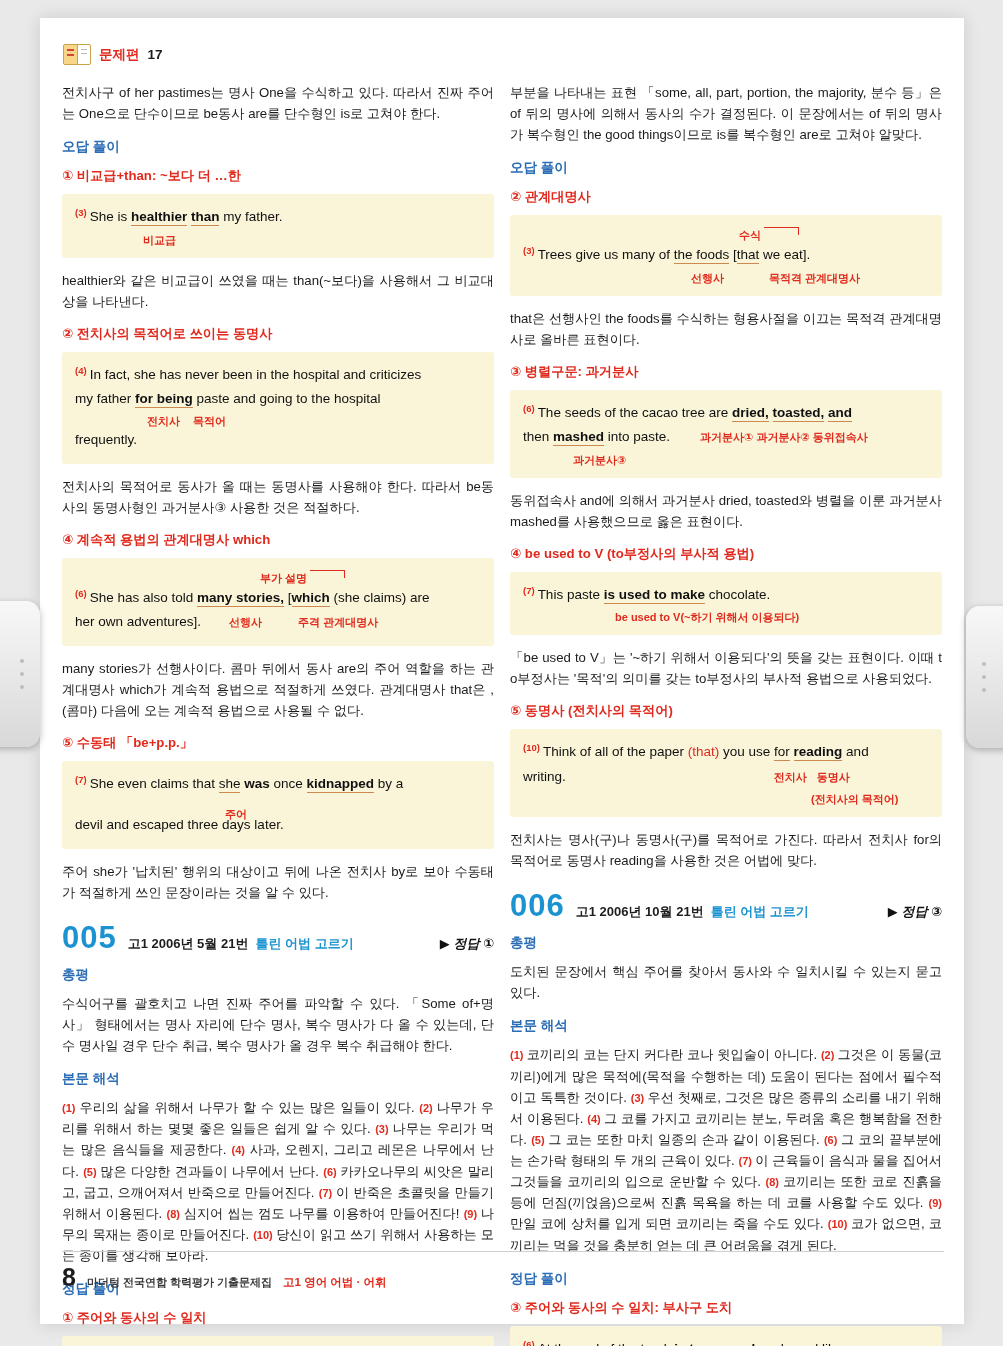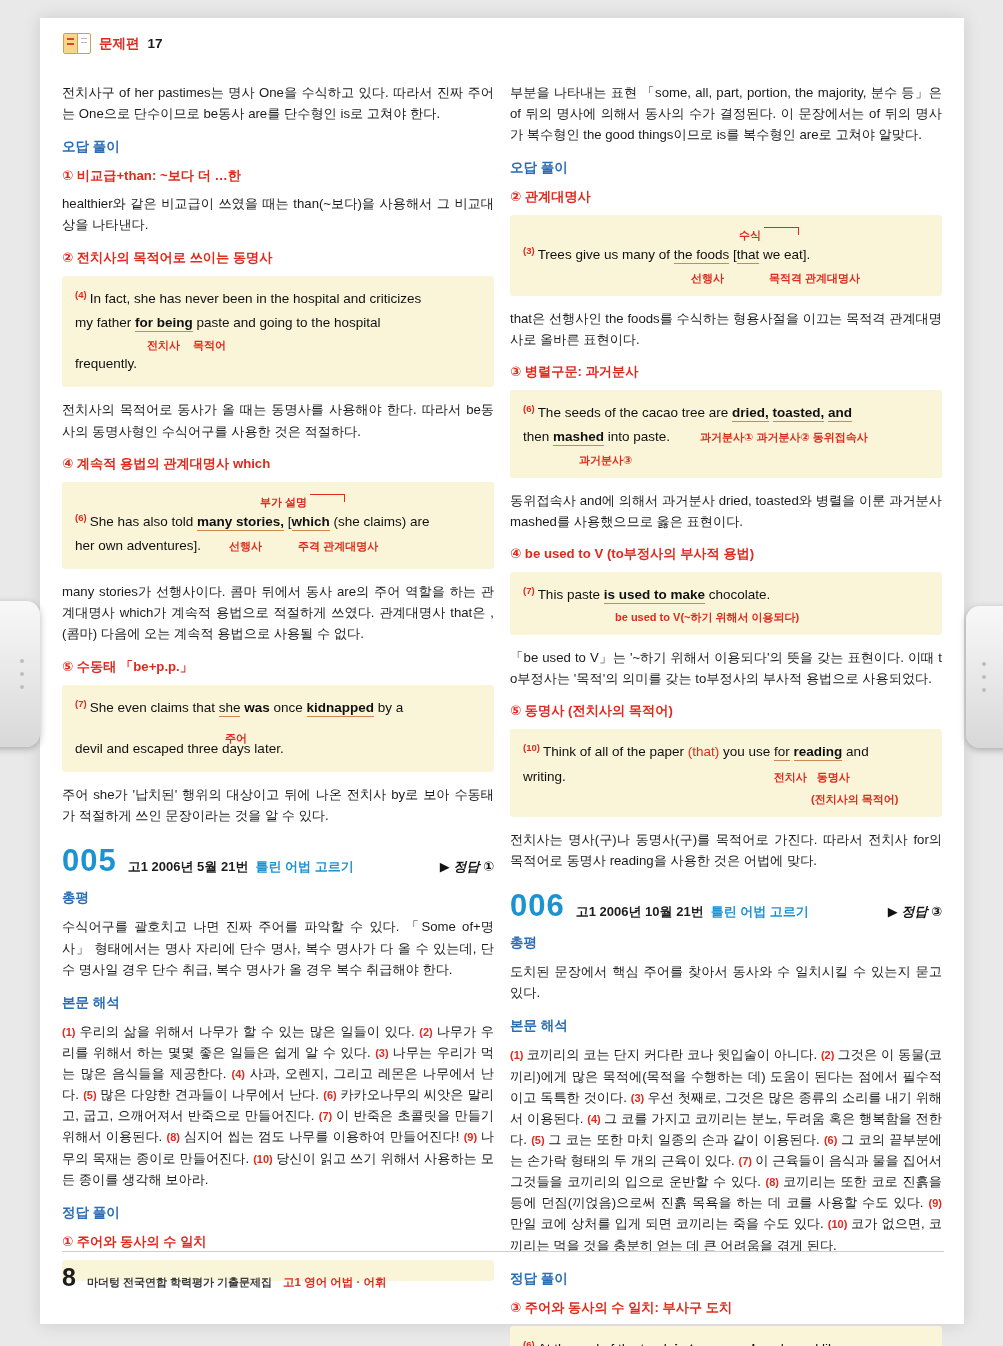--- a/index.html
+++ b/index.html
@@ -7,21 +7,21 @@
     width:1003px;height:1346px;position:relative;overflow:hidden;
     background:#e9e9e9;
     font-family:"Liberation Sans","DejaVu Sans",sans-serif;
     -webkit-font-smoothing:antialiased;
   }
   .page{
     position:absolute;left:40px;top:18px;width:924px;height:1306px;
     background:#ffffff;box-shadow:0 0 16px rgba(0,0,0,.13);
   }
   
-  .hdr{position:absolute;left:23px;top:15px;display:flex;align-items:center;gap:8px;}
+  .hdr{position:absolute;left:23px;top:26px;display:flex;align-items:center;gap:8px;}
   .bookicon{width:26px;height:19px;border:1px solid #caa24a;border-radius:2px;display:flex;background:#fff;}
   .bookicon .lp{flex:1;background:#f8d687;border-right:1px solid #caa24a;position:relative;}
   .bookicon .lp:before{content:"";position:absolute;left:3px;top:4px;right:3px;height:2px;background:#d8423a;}
   .bookicon .lp:after{content:"";position:absolute;left:3px;top:9px;right:3px;height:2px;background:#d8423a;}
   .bookicon .rp{flex:1;position:relative;}
   .bookicon .rp:before{content:"";position:absolute;left:3px;top:4px;right:3px;height:1px;background:#b9b9b9;}
   .bookicon .rp:after{content:"";position:absolute;left:3px;top:8px;right:3px;height:1px;background:#b9b9b9;}
   .hdr .hlabel{color:var(--red);font-weight:bold;font-size:13.5px;}
   .hdr .hnum{color:#1c1c1c;font-weight:bold;font-size:13.5px;}
   
@@ -79,32 +79,38 @@
       </span>
     <span class="hlabel">문제편</span>
     <span class="hnum">17</span>
   </div>
 
   <div class="cols">
     <div class="col" id="col-left">
         <div class="p"><span class="">전치사구 of her pastimes는 명사 One을 수식하고 있다. 따라서 진짜 주어는 One으로 단수이므로 be동사 are를 단수형인 is로 고쳐야 한다.</span></div>
         <div class="hb">오답 풀이</div>
         <div class="hr2">① 비교급+than: ~보다 더 …한</div>
+        <div class="ex">
+          <div class="tr"><span class="sn">(3)</span><span class="">She is </span><span class="bd ul">healthier</span><span class=""> </span><span class="bd ul">than</span><span class=""> my father.</span></div>
+          <div class="lab">
+            <span style="left: 68px;">비교급</span>
+          </div>
+        </div>
         <div class="p"><span class="">healthier와 같은 비교급이 쓰였을 때는 than(~보다)을 사용해서 그 비교대상을 나타낸다.</span></div>
         <div class="hr2">② 전치사의 목적어로 쓰이는 동명사</div>
         <div class="ex">
           <div class="tr"><span class="sn">(4)</span><span class="">In fact, she has never been in the hospital and criticizes</span></div>
           <div class="tr"><span class="">my father </span><span class="bd ul">for being</span><span class=""> paste and going to the hospital</span></div>
           <div class="lab">
             <span style="left: 72px;">전치사</span>
             <span style="left: 118px;">목적어</span>
           </div>
           <div class="tr"><span class="">frequently.</span></div>
         </div>
-        <div class="p"><span class="">전치사의 목적어로 동사가 올 때는 동명사를 사용해야 한다. 따라서 be동사의 동명사형인 수식어구를 사용한 것은 적절하다.</span></div>
+        <div class="p"><span class="">전치사의 목적어로 동사가 올 때는 동명사를 사용해야 한다. 따라서 be동사의 동명사형인 과거분사③ 사용한 것은 적절하다.</span></div>
         <div class="hr2">④ 계속적 용법의 관계대명사 which</div>
         <div class="ex">
           <div class="lab">
             <span style="left: 185px;">부가 설명<span class="brk"></span></span>
           </div>
           <div class="tr"><span class="sn">(6)</span><span class="">She has also told </span><span class="bd ul">many stories,</span><span class=""> [</span><span class="bd ul">which</span><span class=""> (she claims) are</span></div>
           <div class="tr"><span class="">her own adventures].</span><span class="il" style="margin-left: 28px;">선행사</span><span class="il" style="margin-left: 36px;">주격 관계대명사</span></div>
         </div>
         <div class="p"><span class="">many stories가 선행사이다. 콤마 뒤에서 동사 are의 주어 역할을 하는 관계대명사 which가 계속적 용법으로 적절하게 쓰였다. 관계대명사 that은 ,(콤마) 다음에 오는 계속적 용법으로 사용될 수 없다.</span></div>
         <div class="hr2">⑤ 수동태 「be+p.p.」</div>
@@ -144,21 +150,21 @@
             <span style="left: 168px;">선행사</span>
             <span style="left: 246px;">목적격 관계대명사</span>
           </div>
         </div>
         <div class="p"><span class="">that은 선행사인 the foods를 수식하는 형용사절을 이끄는 목적격 관계대명사로 올바른 표현이다.</span></div>
         <div class="hr2">③ 병렬구문: 과거분사</div>
         <div class="ex">
           <div class="tr"><span class="sn">(6)</span><span class="">The seeds of the cacao tree are </span><span class="bd ul">dried,</span><span class=""> </span><span class="bd ul">toasted,</span><span class=""> </span><span class="bd ul">and</span></div>
           <div class="tr"><span class="">then </span><span class="bd ul">mashed</span><span class=""> into paste.</span><span class="il" style="margin-left: 30px;">과거분사① 과거분사② 동위접속사</span></div>
           <div class="lab">
-            <span style="left: 56px;">과거분사③</span>
+            <span style="left: 50px;">과거분사③</span>
           </div>
         </div>
         <div class="p"><span class="">동위접속사 and에 의해서 과거분사 dried, toasted와 병렬을 이룬 과거분사 mashed를 사용했으므로 옳은 표현이다.</span></div>
         <div class="hr2">④ be used to V (to부정사의 부사적 용법)</div>
         <div class="ex">
           <div class="tr"><span class="sn">(7)</span><span class="">This paste </span><span class="bd ul">is used to make</span><span class=""> chocolate.</span></div>
           <div class="lab">
             <span style="left: 92px;">be used to V(~하기 위해서 이용되다)</span>
           </div>
         </div>

